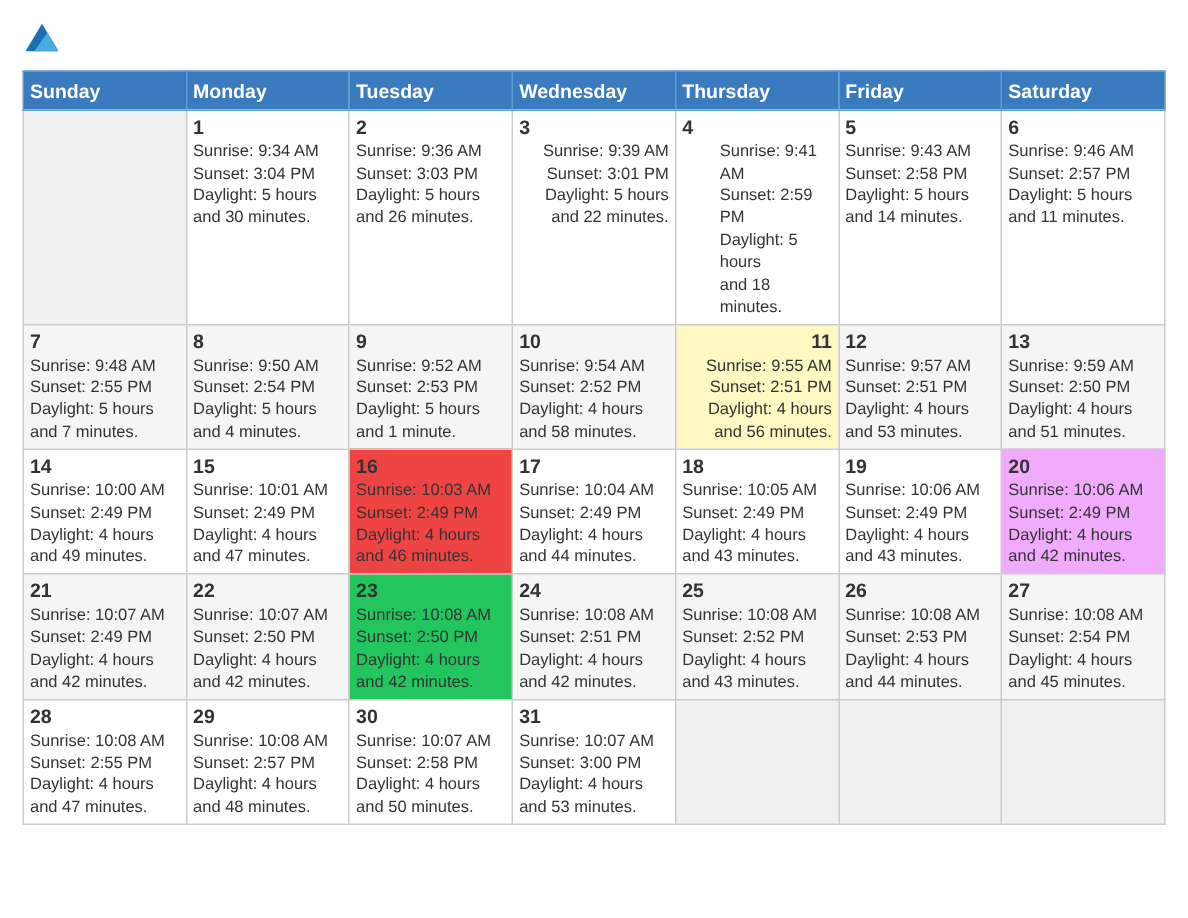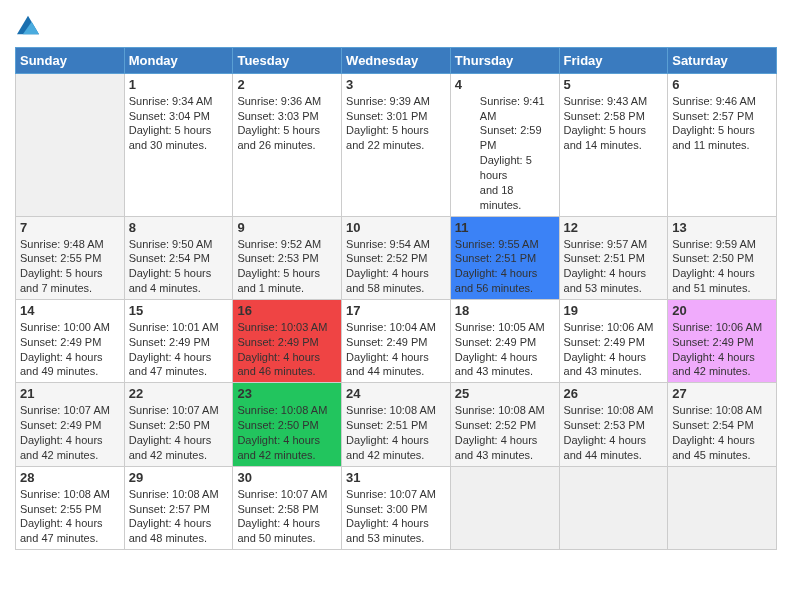--- a/index.html
+++ b/index.html
@@ -142,21 +142,21 @@
         </td>
         <td style="background: rgb(255, 255, 255);">
           <span class="day-num">2</span>
           <div class="cell-info" style="white-space: pre-line;">Sunrise: 9:36 AM
 Sunset: 3:03 PM
 Daylight: 5 hours
 and 26 minutes.</div>
         </td>
         <td style="background: rgb(255, 255, 255);">
           <span class="day-num">3</span>
-          <div class="cell-info" style="white-space: pre-line;">Sunrise: 9:39 AM
+          <div class="cell-info" style="white-space: pre-line; text-align: right;">Sunrise: 9:39 AM
 Sunset: 3:01 PM
 Daylight: 5 hours
 and 22 minutes.</div>
         </td>
         <td style="background: rgb(255, 255, 255);">
           <span class="day-num">4</span>
           <div class="cell-info" style="white-space: pre-line; margin-left: 25px;">Sunrise: 9:41 AM
 Sunset: 2:59 PM
 Daylight: 5 hours
 and 18 minutes.</div>
@@ -198,21 +198,21 @@
 Daylight: 5 hours
 and 1 minute.</div>
         </td>
         <td style="background: rgb(245, 245, 245);">
           <span class="day-num">10</span>
           <div class="cell-info" style="white-space: pre-line;">Sunrise: 9:54 AM
 Sunset: 2:52 PM
 Daylight: 4 hours
 and 58 minutes.</div>
         </td>
-        <td style="background: #3b82f6;">
+        <td style="background: #fef9c3; text-align: right;">
           <span class="day-num">11</span>
           <div class="cell-info" style="white-space: pre-line;">Sunrise: 9:55 AM
 Sunset: 2:51 PM
 Daylight: 4 hours
 and 56 minutes.</div>
         </td>
         <td style="background: rgb(245, 245, 245);">
           <span class="day-num">12</span>
           <div class="cell-info" style="white-space: pre-line;">Sunrise: 9:57 AM
 Sunset: 2:51 PM

